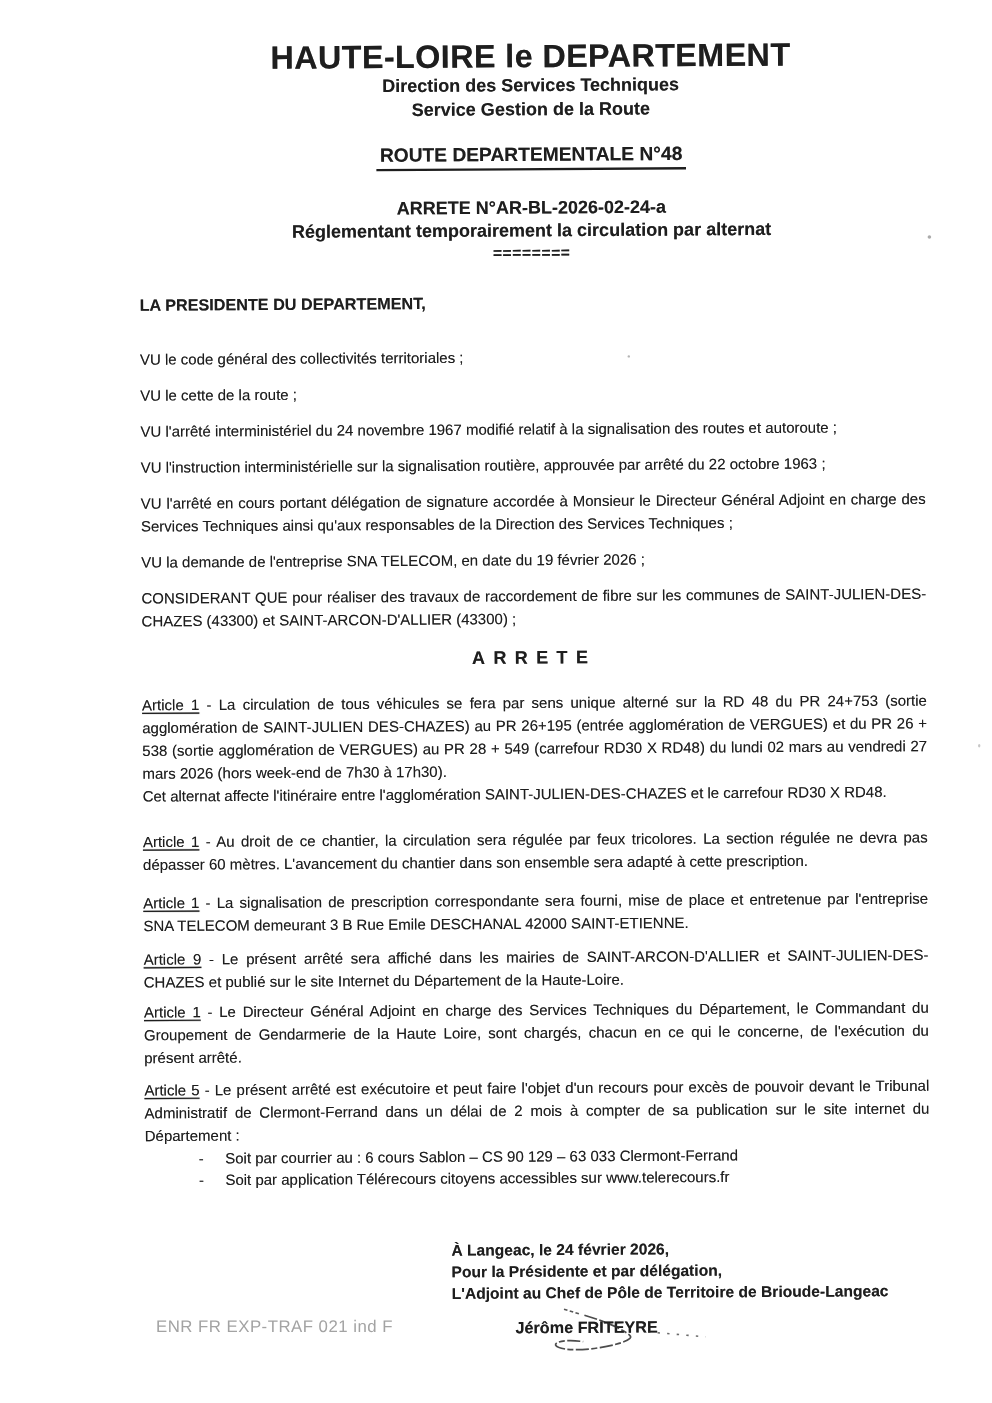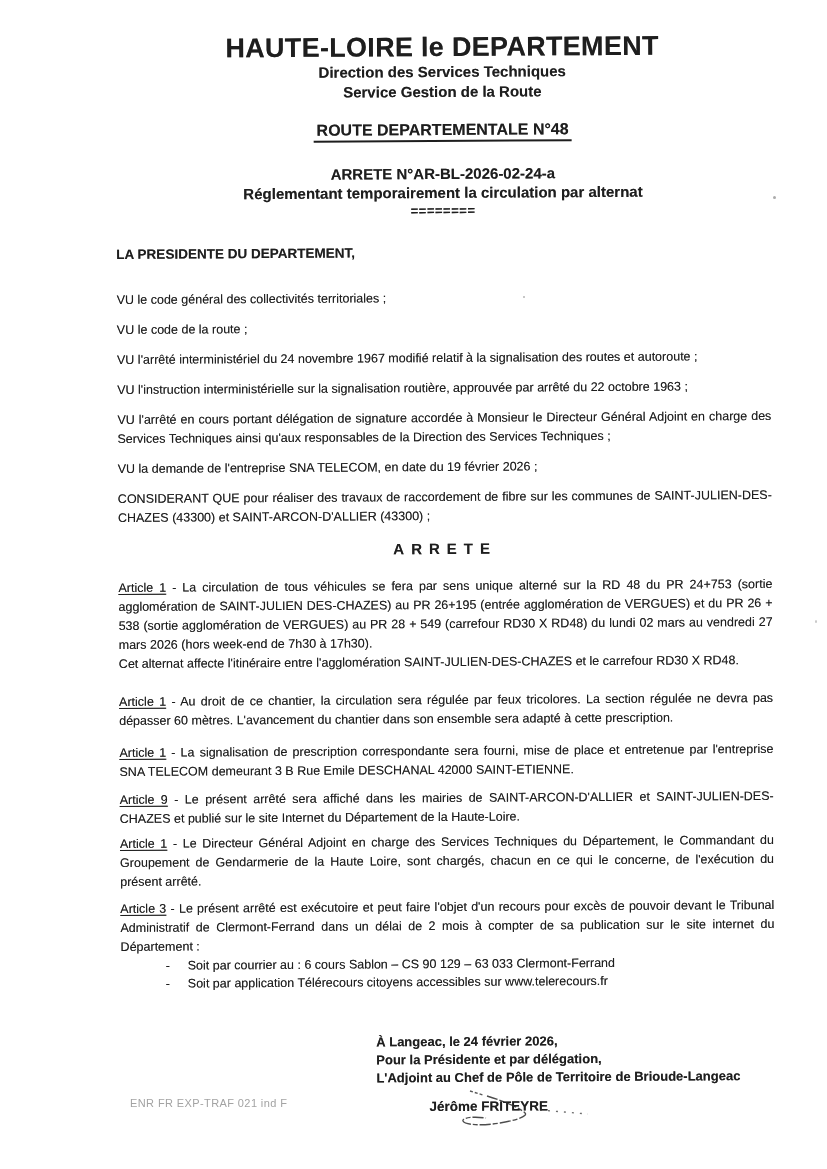--- a/index.html
+++ b/index.html
@@ -39,21 +39,21 @@
   .mt-a1{margin-top:20px;} .mt-a2{margin-top:19px;} .mt-a3{margin-top:13px;}
   .mt-a4{margin-top:9px;}  .mt-a5{margin-top:6px;}  .mt-a6{margin-top:8px;}
   .bullets{margin:0;}
   .bullet{font-size:12.5px;line-height:18px;padding-left:45px;display:flex;}
   .bullet .dash{width:22px;flex:0 0 22px;}
   .sig-block{margin-top:42px;margin-left:255px;font-size:13px;font-weight:bold;line-height:18px;}
   .sig-name{margin-top:12px;margin-left:308px;font-size:13.5px;font-weight:bold;}
   .sig-mark{position:absolute;left:440px;top:1086px;}
   .footer-ref{
     position:absolute;left:110px;top:1097px;
-    font-size:11px;color:#a3a3a3;letter-spacing:.4px;text-shadow:none;
+    font-size:14px;color:#a3a3a3;letter-spacing:.4px;text-shadow:none;
   }
   .speck{position:absolute;background:#444;border-radius:50%;}
   .speck1{left:753px;top:196px;width:3px;height:3px;opacity:.45;}
   .speck2{left:503px;top:296px;width:2px;height:2px;opacity:.4;}
   .speck3{left:795px;top:620px;width:2px;height:3px;opacity:.3;}
 </style>
 </head>
 <body>
 
 <div class="page">
@@ -67,42 +67,42 @@
         <span class="road">ROUTE DEPARTEMENTALE N°48</span>
       </div>
       <div class="decree-no">ARRETE N°AR-BL-2026-02-24-a</div>
       <div class="subject">Réglementant temporairement la circulation par alternat</div>
       <div class="sep">========</div>
     </div>
 
     <div class="salutation">LA PRESIDENTE DU DEPARTEMENT,</div>
 
     <p class="body-p first-recital"><span class="lead">VU</span> <span>le code général des collectivités territoriales ;</span></p>
-    <p class="body-p"><span class="lead">VU</span> <span>le code de la route ;</span></p>
+    <p class="body-p"><span class="lead">VU</span> <span>le cette de la route ;</span></p>
     <p class="body-p"><span class="lead">VU</span> <span>l'arrêté interministériel du 24 novembre 1967 modifié relatif à la signalisation des routes et autoroute ;</span></p>
     <p class="body-p"><span class="lead">VU</span> <span>l'instruction interministérielle sur la signalisation routière, approuvée par arrêté du 22 octobre 1963 ;</span></p>
     <p class="body-p"><span class="lead">VU</span> <span>l'arrêté en cours portant délégation de signature accordée à Monsieur le Directeur Général Adjoint en charge des Services Techniques ainsi qu'aux responsables de la Direction des Services Techniques ;</span></p>
     <p class="body-p"><span class="lead">VU</span> <span>la demande de l'entreprise SNA TELECOM, en date du 19 février 2026 ;</span></p>
 
     <p class="body-p"><span class="lead">CONSIDERANT QUE</span> <span>pour réaliser des travaux de raccordement de fibre sur les communes de SAINT-JULIEN-DES-CHAZES (43300) et SAINT-ARCON-D'ALLIER (43300) ;</span></p>
 
     <div class="arrete-h">ARRETE</div>
 
     <p class="article mt-a1"><span class="art-label">Article 1</span> <span>- La circulation de tous véhicules se fera par sens unique alterné sur la RD 48 du PR 24+753 (sortie agglomération de SAINT-JULIEN DES-CHAZES) au PR 26+195 (entrée agglomération de VERGUES) et du PR 26 + 538 (sortie agglomération de VERGUES) au PR 28 + 549 (carrefour RD30 X RD48) du lundi 02 mars au vendredi 27 mars 2026 (hors week-end de 7h30 à 17h30).</span></p>
     <p class="article">Cet alternat affecte l'itinéraire entre l'agglomération SAINT-JULIEN-DES-CHAZES et le carrefour RD30 X RD48.</p>
 
     <p class="article mt-a2"><span class="art-label">Article 1</span> <span>- Au droit de ce chantier, la circulation sera régulée par feux tricolores. La section régulée ne devra pas dépasser 60 mètres. L'avancement du chantier dans son ensemble sera adapté à cette prescription.</span></p>
 
     <p class="article mt-a3"><span class="art-label">Article 1</span> <span>- La signalisation de prescription correspondante sera fourni, mise de place et entretenue par l'entreprise SNA TELECOM demeurant 3 B Rue Emile DESCHANAL 42000 SAINT-ETIENNE.</span></p>
 
     <p class="article mt-a4"><span class="art-label">Article 9</span> <span>- Le présent arrêté sera affiché dans les mairies de SAINT-ARCON-D'ALLIER et SAINT-JULIEN-DES-CHAZES et publié sur le site Internet du Département de la Haute-Loire.</span></p>
 
     <p class="article mt-a5"><span class="art-label">Article 1</span> <span>- Le Directeur Général Adjoint en charge des Services Techniques du Département, le Commandant du Groupement de Gendarmerie de la Haute Loire, sont chargés, chacun en ce qui le concerne, de l'exécution du présent arrêté.</span></p>
 
-    <p class="article mt-a6"><span class="art-label">Article 3</span> <span>- Le présent arrêté est exécutoire et peut faire l'objet d'un recours pour excès de pouvoir devant le Tribunal Administratif de Clermont-Ferrand dans un délai de 2 mois à compter de sa publication sur le site internet du Département :</span></p>
+    <p class="article mt-a6"><span class="art-label">Article 5</span> <span>- Le présent arrêté est exécutoire et peut faire l'objet d'un recours pour excès de pouvoir devant le Tribunal Administratif de Clermont-Ferrand dans un délai de 2 mois à compter de sa publication sur le site internet du Département :</span></p>
 
     <div class="bullets">
       <div class="bullet">
           <span class="dash">-</span>
           <span>Soit par courrier au : 6 cours Sablon – CS 90 129 – 63 033 Clermont-Ferrand</span>
         </div>
       <div class="bullet">
           <span class="dash">-</span>
           <span>Soit par application Télérecours citoyens accessibles sur www.telerecours.fr</span>
         </div>

